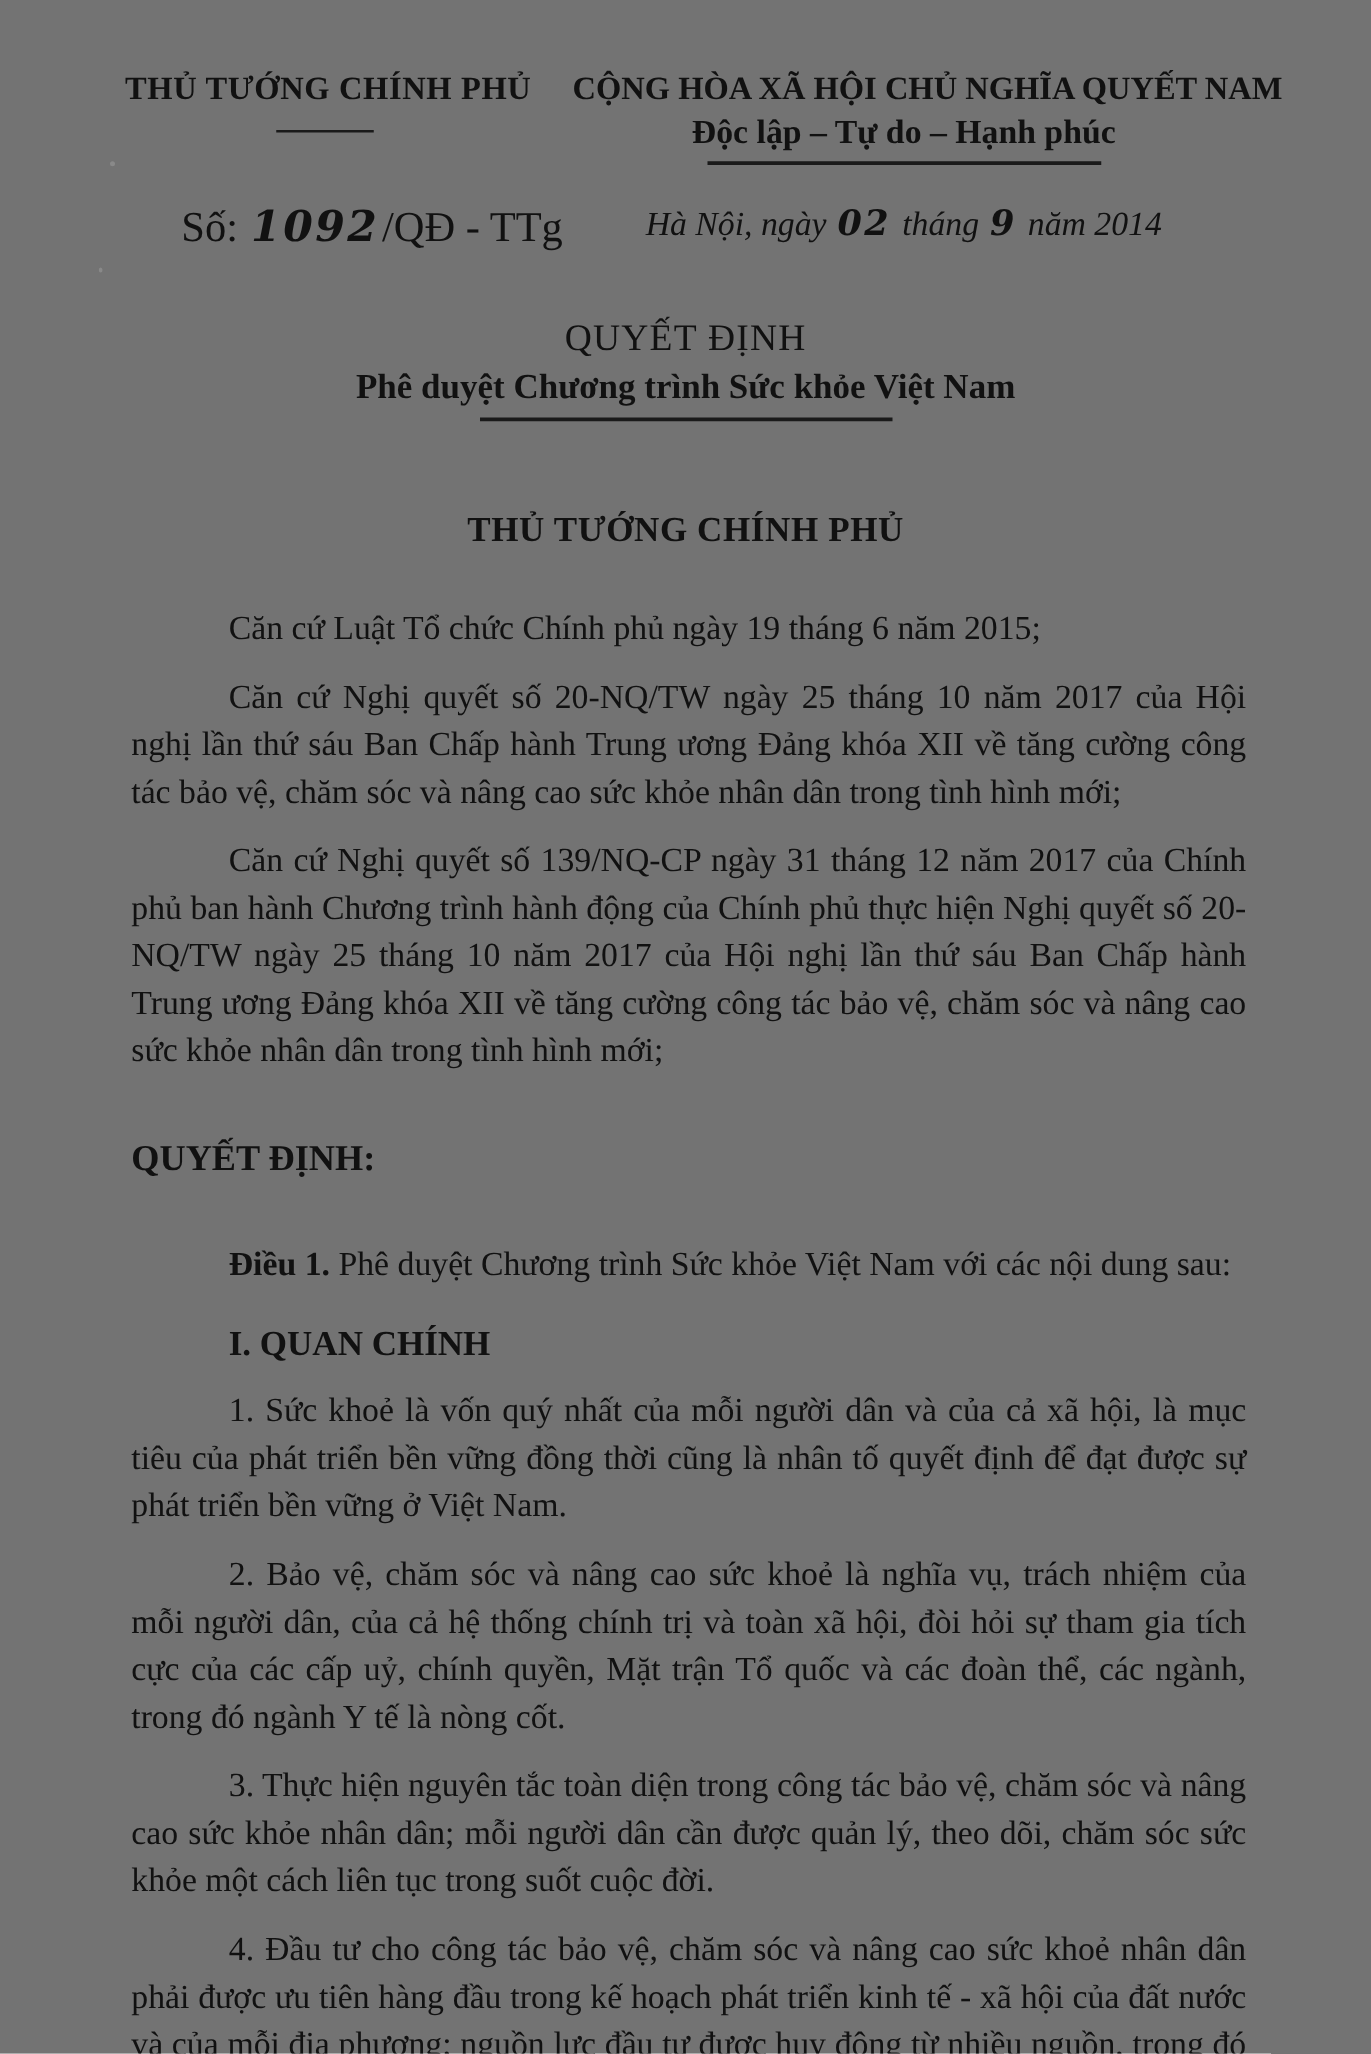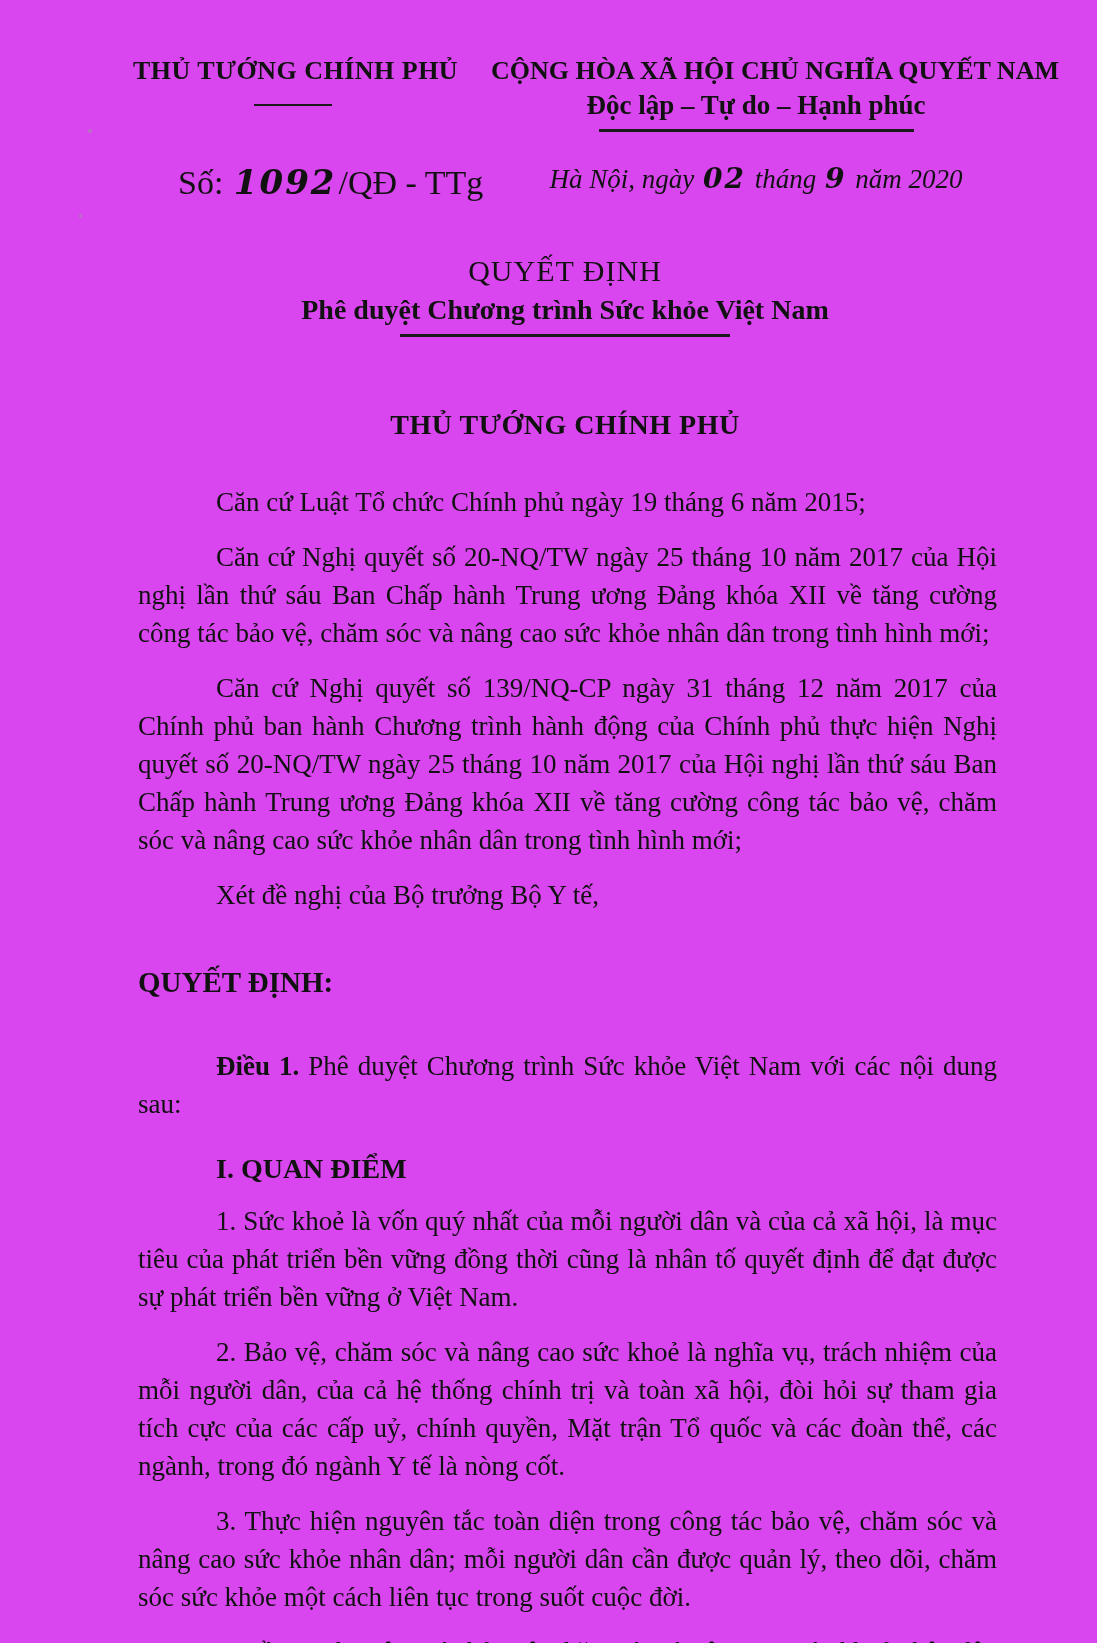--- a/index.html
+++ b/index.html
@@ -6,23 +6,22 @@
   html, body { background: #ffffff; }
   body {
     font-family: "Liberation Serif", "DejaVu Serif", serif;
     color: #111;
   }
   .page {
     position: relative;
     width: 1097px;
     height: 1643px;
     margin: 0 auto;
-    background: #d946ef;
+    background: #737373;
     overflow: hidden;
-    padding-left: 33px;
   }
   
   .header-row {
     display: flex;
     padding-top: 56px;
   }
   .issuer-block {
     margin-left: 100px;
     width: 320px;
     text-align: center;
@@ -170,42 +169,41 @@
     </div>
     <div class="republic-block">
       <div class="republic-line1">CỘNG HÒA XÃ HỘI CHỦ NGHĨA QUYẾT NAM</div>
       <div class="republic-line2">Độc lập – Tự do – Hạnh phúc</div>
       <div class="republic-rule"></div>
     </div>
   </div>
 
   <div class="number-date-row">
     <div class="doc-number"><span>Số: </span><span class="hand">1092</span><span>/QĐ - TTg</span></div>
-    <div class="place-date"><span>Hà Nội, ngày </span><span class="hand">02</span><span> tháng </span><span class="hand">9</span><span> năm 2020</span></div>
+    <div class="place-date"><span>Hà Nội, ngày </span><span class="hand">02</span><span> tháng </span><span class="hand">9</span><span> năm 2014</span></div>
   </div>
 
   <div class="title-block">
     <div class="doc-type">QUYẾT ĐỊNH</div>
     <div class="doc-subject">Phê duyệt Chương trình Sức khỏe Việt Nam</div>
     <div class="subject-rule"></div>
   </div>
 
   <div class="authority">THỦ TƯỚNG CHÍNH PHỦ</div>
 
   <div class="doc-body">
     <p>Căn cứ Luật Tổ chức Chính phủ ngày 19 tháng 6 năm 2015;</p>
     <p>Căn cứ Nghị quyết số 20-NQ/TW ngày 25 tháng 10 năm 2017 của Hội nghị lần thứ sáu Ban Chấp hành Trung ương Đảng khóa XII về tăng cường công tác bảo vệ, chăm sóc và nâng cao sức khỏe nhân dân trong tình hình mới;</p>
     <p>Căn cứ Nghị quyết số 139/NQ-CP ngày 31 tháng 12 năm 2017 của Chính phủ ban hành Chương trình hành động của Chính phủ thực hiện Nghị quyết số 20-NQ/TW ngày 25 tháng 10 năm 2017 của Hội nghị lần thứ sáu Ban Chấp hành Trung ương Đảng khóa XII về tăng cường công tác bảo vệ, chăm sóc và nâng cao sức khỏe nhân dân trong tình hình mới;</p>
-    <p>Xét đề nghị của Bộ trưởng Bộ Y tế,</p>
 
     <div class="decision-heading">QUYẾT ĐỊNH:</div>
 
     <p class="article"><span class="article-label">Điều 1.</span><span> Phê duyệt Chương trình Sức khỏe Việt Nam với các nội dung sau:</span></p>
 
-    <div class="section-heading">I. QUAN ĐIỂM</div>
+    <div class="section-heading">I. QUAN CHÍNH</div>
 
     <p>1. Sức khoẻ là vốn quý nhất của mỗi người dân và của cả xã hội, là mục tiêu của phát triển bền vững đồng thời cũng là nhân tố quyết định để đạt được sự phát triển bền vững ở Việt Nam.</p>
     <p>2. Bảo vệ, chăm sóc và nâng cao sức khoẻ là nghĩa vụ, trách nhiệm của mỗi người dân, của cả hệ thống chính trị và toàn xã hội, đòi hỏi sự tham gia tích cực của các cấp uỷ, chính quyền, Mặt trận Tổ quốc và các đoàn thể, các ngành, trong đó ngành Y tế là nòng cốt.</p>
     <p>3. Thực hiện nguyên tắc toàn diện trong công tác bảo vệ, chăm sóc và nâng cao sức khỏe nhân dân; mỗi người dân cần được quản lý, theo dõi, chăm sóc sức khỏe một cách liên tục trong suốt cuộc đời.</p>
     <p>4. Đầu tư cho công tác bảo vệ, chăm sóc và nâng cao sức khoẻ nhân dân phải được ưu tiên hàng đầu trong kế hoạch phát triển kinh tế - xã hội của đất nước và của mỗi địa phương; nguồn lực đầu tư được huy động từ nhiều nguồn, trong đó ngân sách nhà nước tập trung cho các hoạt động phòng bệnh và nâng cao sức khỏe.</p>
   </div>
 
 </div>
 
 </body></html>

